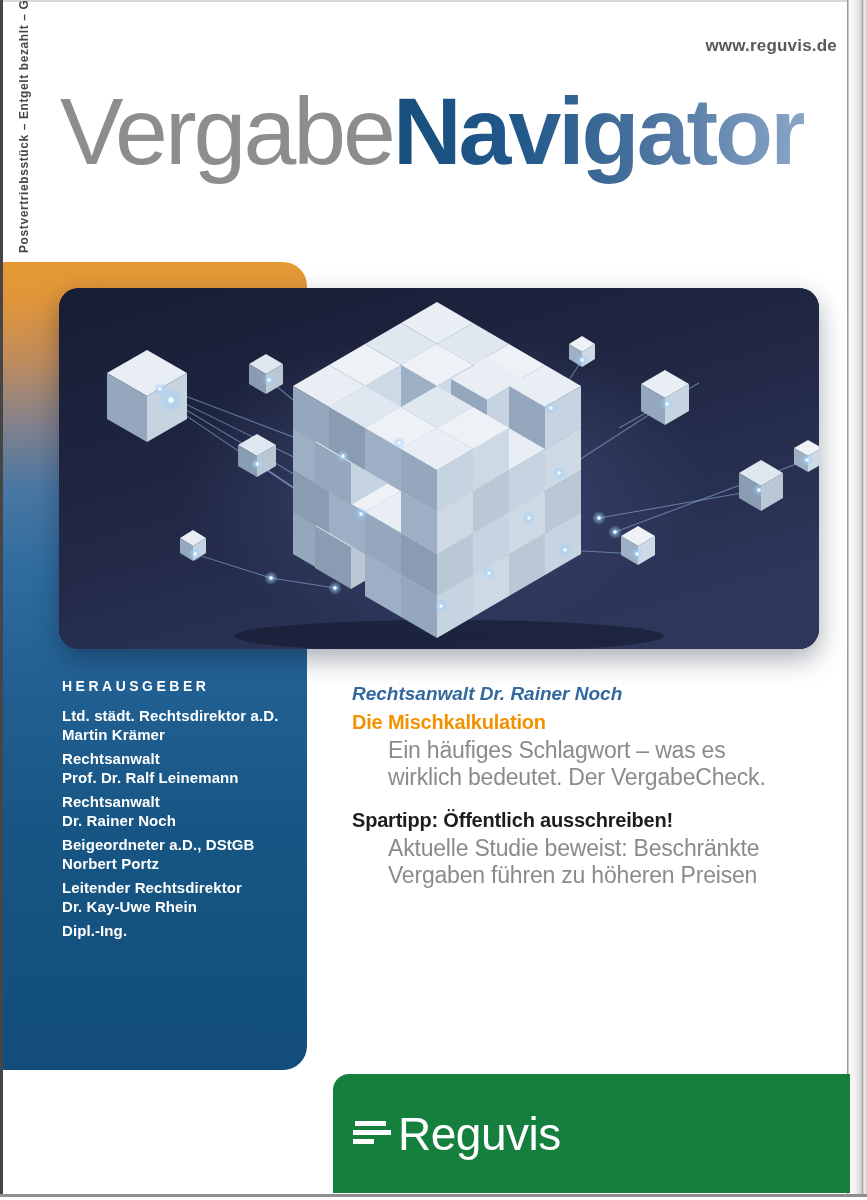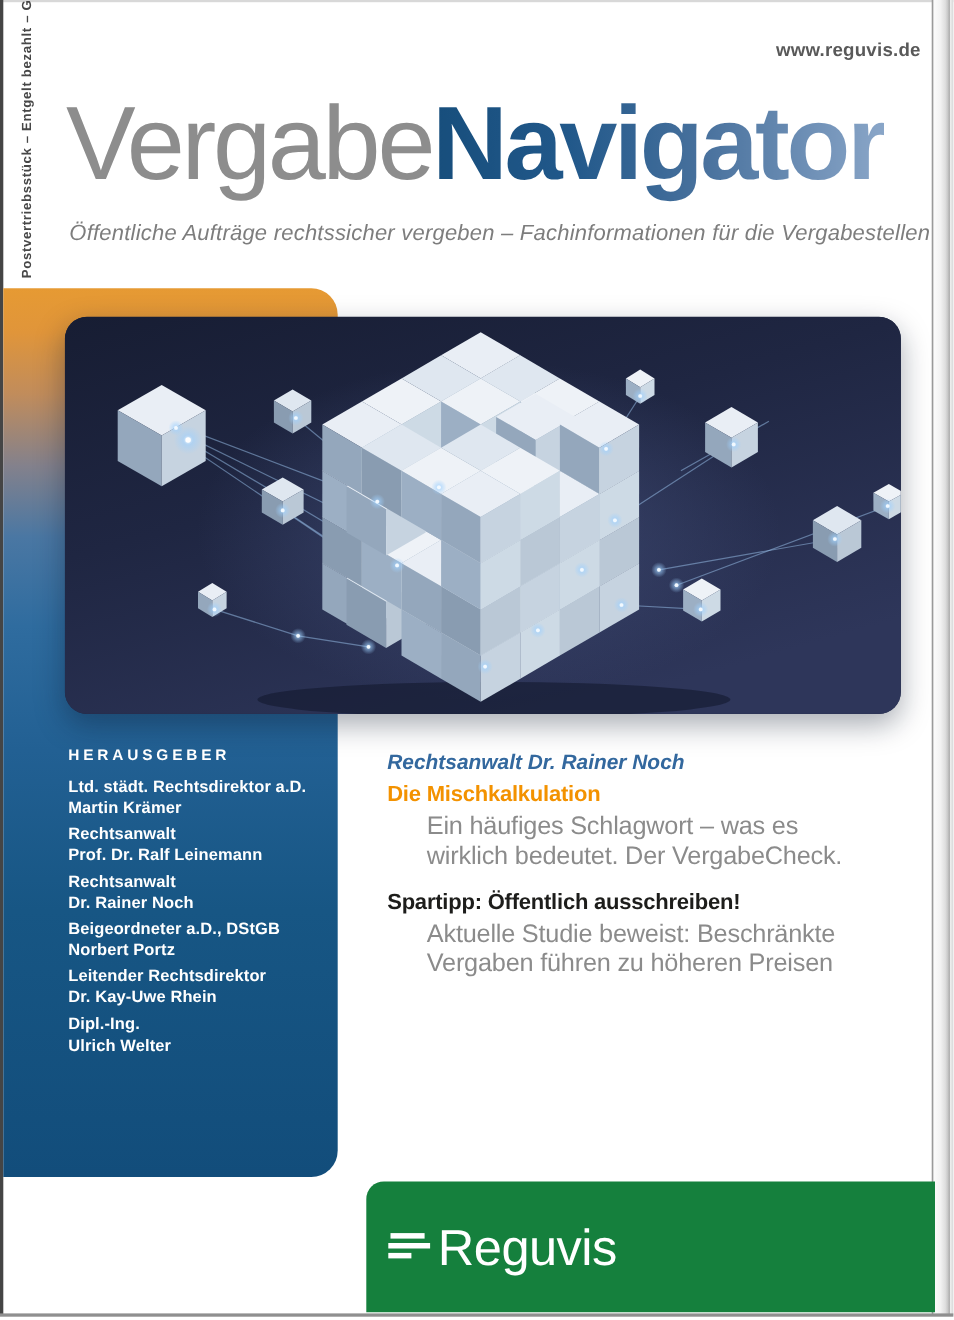--- a/index.html
+++ b/index.html
@@ -75,21 +75,20 @@
   <div class="edge-left"></div>
   <div class="edge-right"></div>
   <div class="edge-bottom"></div>
 
   <div class="spine-text spine-top">Postvertriebsstück – Entgelt bezahlt – G 70463</div>
   <div class="spine-text spine-mid">Reguvis Fachmedien GmbH Postfach 10 05 34, 50445 Köln</div>
   <div class="spine-text spine-issn">ISSN 1861-6658</div>
 
   <div class="url">www.reguvis.de</div>
   <div class="title"><span class="t1">Vergabe</span><span class="t2">Navigator</span></div>
-  <div class="subtitle">Öffentliche Aufträge rechtssicher vergeben – Fachinformationen für die Vergabestellen</div>
 
   <div class="gradient-panel"></div>
 
   <div class="hero">
     <svg id="hero-svg" width="760" height="361" viewBox="0 0 760 361">
         <defs>
           <linearGradient id="bgG" x1="0" y1="0" x2="0.6" y2="1">
             <stop offset="0" stop-color="#171d33"></stop>
             <stop offset="0.45" stop-color="#1f2642"></stop>
             <stop offset="1" stop-color="#2e365a"></stop>
@@ -397,21 +396,20 @@
     <div class="hg-entry">
       <div>Beigeordneter a.D., DStGB</div>
       <div>Norbert Portz</div>
     </div>
     <div class="hg-entry">
       <div>Leitender Rechtsdirektor</div>
       <div>Dr. Kay-Uwe Rhein</div>
     </div>
     <div class="hg-entry">
       <div>Dipl.-Ing.</div>
-      <div>Ulrich Welter</div>
     </div>
   </div>
 
   <div class="teasers">
     <div class="teaser accent">
       <div class="author">Rechtsanwalt Dr. Rainer Noch</div>
       <div class="t-title">Die Mischkalkulation</div>
       <div class="t-body">Ein häufiges Schlagwort – was es
 wirklich bedeutet. Der VergabeCheck.</div>
     </div>

